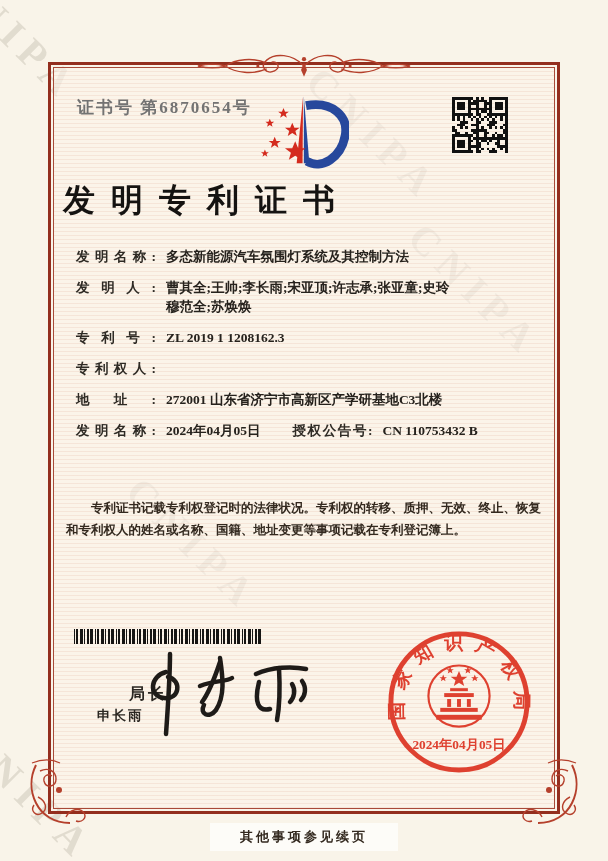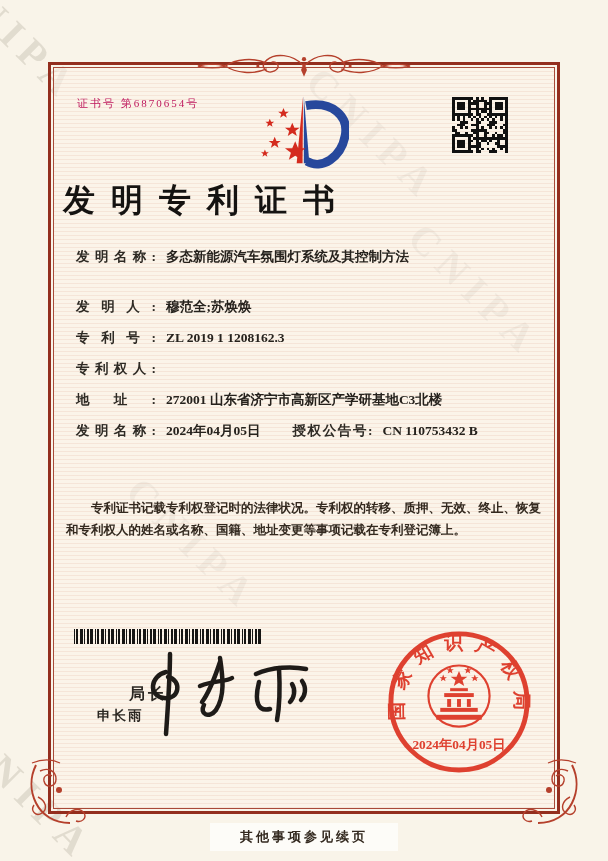--- a/index.html
+++ b/index.html
@@ -24,29 +24,29 @@
     background:repeating-linear-gradient(0deg, rgba(205,118,92,.12) 0 1px, rgba(255,255,255,0) 1px 4px),
                rgba(252,243,233,.6);
     z-index:1;
   }
   .orn{position:absolute; z-index:3; pointer-events:none;}
   .orn-top{left:196px; top:51px; width:216px; height:30px;}
   .orn-bl{left:26px; top:757px; width:72px; height:72px;}
   .orn-br{left:510px; top:757px; width:72px; height:72px; transform:scaleX(-1);}
   .content{position:absolute; inset:0; z-index:2;}
 
-  .cert-no{position:absolute; left:77px; top:96px; font-size:11px; letter-spacing:2px; color:#be185d; font-weight:400;}
+  .cert-no{position:absolute; left:77px; top:96px; font-size:17px; letter-spacing:2px; color:#737373; font-weight:700;}
   .qr{position:absolute; left:452px; top:97px; width:56px; height:56px;}
   .qr svg{width:100%; height:100%; display:block;}
   .logo{position:absolute; left:261px; top:94px; width:88px; height:76px;}
   .title{position:absolute; left:0; top:179px; width:100%; 
          font-size:32px; font-weight:bold; letter-spacing:16px; text-indent:16px; color:#151311;margin-left:47px;}
 
   .fields{position:absolute; left:76px; top:247px; width:462px; font-size:13.5px;}
-  .frow{display:flex; margin-bottom:12px; line-height:19px;align-items:flex-end;}
+  .frow{display:flex; margin-bottom:12px; line-height:19px;}
   .flabel{display:inline-block; width:80px; text-align:justify; text-align-last:justify;
           font-weight:600; color:#2e2a24; flex:none;}
   .flabel::after{content:":"; }
   .fvalue{margin-left:10px; font-weight:600; color:#26221d;}
   .frow2{display:flex;}
   .pair{display:flex;}
   .pair .fvalue{white-space:nowrap;}
   .pair2{margin-left:32px;}
 
   .paras{position:absolute; left:66px; top:497px; width:478px; font-size:12.5px;
@@ -401,21 +401,21 @@
     <div class="title">发明专利证书</div>
 
     <div class="fields">
       <div class="frow">
         <span class="flabel">发明名称</span>
         <span class="fvalue">多态新能源汽车氛围灯系统及其控制方法</span>
       </div>
       <div class="frow">
         <span class="flabel">发明人</span>
         <span class="fvalue">
-          <br>
+          <span>曹其全;王帅;李长雨;宋亚顶;许志承;张亚童;史玲</span><br>
           <span>穆范全;苏焕焕</span>
         </span>
       </div>
       <div class="frow">
         <span class="flabel">专利号</span>
         <span class="fvalue">ZL 2019 1 1208162.3</span>
       </div>
       <div class="frow">
         <span class="flabel">专利权人</span>
       </div>

